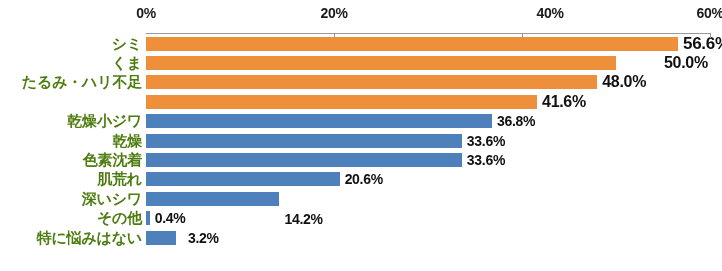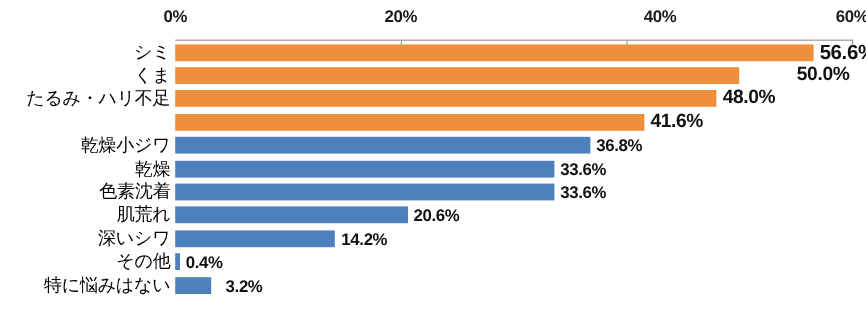--- a/index.html
+++ b/index.html
@@ -67,23 +67,23 @@
     position: relative;
     height: 19.4px;
   }
   .cat-label {
     position: absolute;
     right: 580px;   
     top: 50%;
     transform: translateY(-50%);
     white-space: nowrap;
     font-size: 15px;
-    font-weight: normal;
+    font-weight: bold;
     letter-spacing: -0.2px;
-    color: #000000;
+    color: #4d7c0f;
   }
   .bar {
     position: absolute;
     left: 146px;
     top: 50%;
     transform: translateY(-50%);
     height: 14px;
   }
   .bar.series-orange { background: #ED8F3B; }
   .bar.series-blue   { background: #4E81BC; }
@@ -150,21 +150,21 @@
         <div class="val-label" style="left: 466.84px;">33.6%</div>
       </div>
       <div class="row">
         <div class="cat-label">肌荒れ</div>
         <div class="bar series-blue" style="width: 193.64px; background: rgb(78, 129, 188);"></div>
         <div class="val-label" style="left: 344.64px;">20.6%</div>
       </div>
       <div class="row">
         <div class="cat-label">深いシワ</div>
         <div class="bar series-blue" style="width: 133.48px; background: rgb(78, 129, 188);"></div>
-        <div class="val-label" style="left: 284.48px;">14.2%</div>
+        <div class="val-label" style="left: 284.48px; margin-top: 20px;">14.2%</div>
       </div>
       <div class="row">
         <div class="cat-label">その他</div>
         <div class="bar series-blue" style="width: 3.76px; background: rgb(78, 129, 188);"></div>
         <div class="val-label" style="left: 154.76px; text-align: right;">0.4%</div>
       </div>
       <div class="row">
         <div class="cat-label">特に悩みはない</div>
         <div class="bar series-blue" style="width: 30.08px; background: rgb(78, 129, 188);"></div>
         <div class="val-label" style="left: 188px;">3.2%</div>

